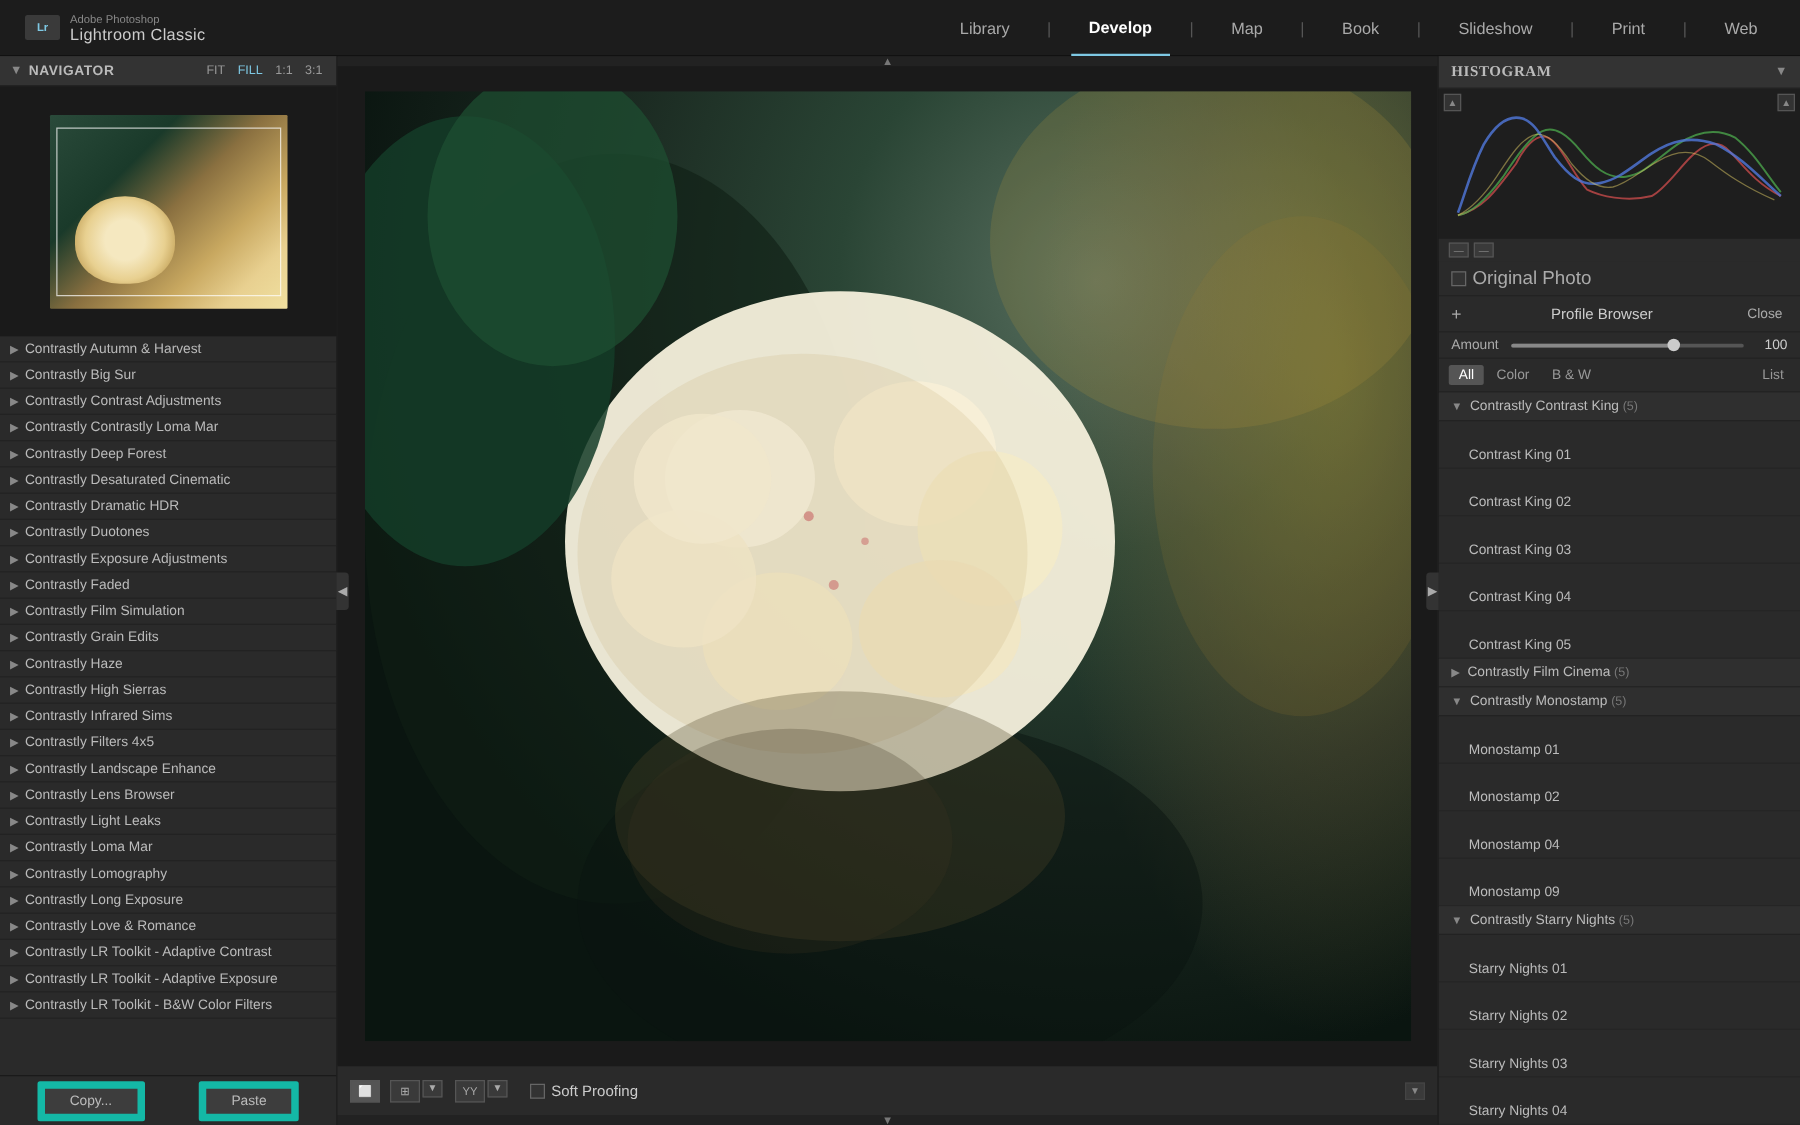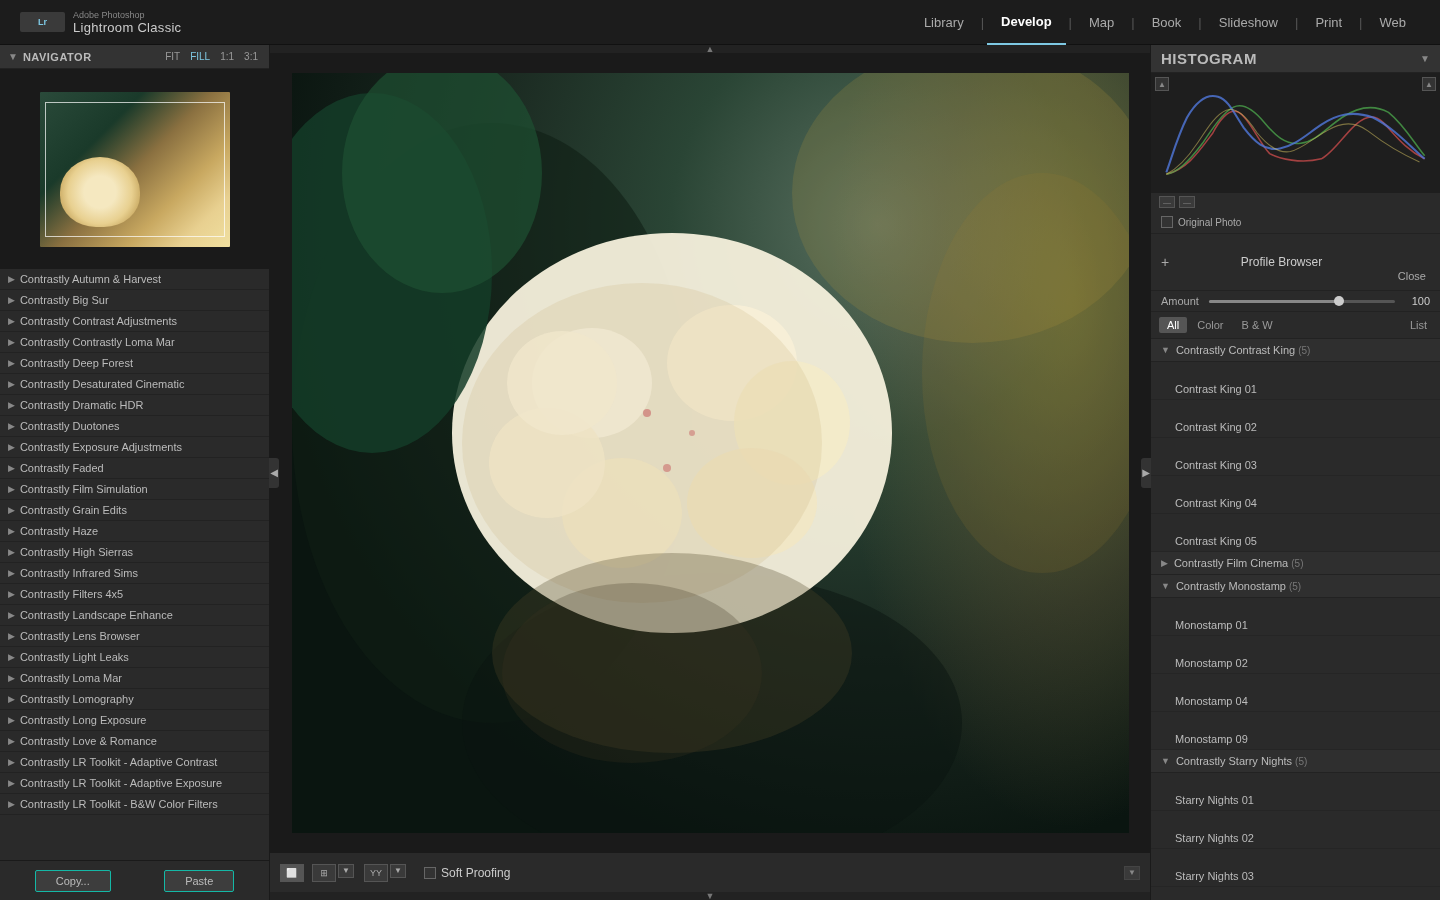--- a/index.html
+++ b/index.html
@@ -22,21 +22,21 @@
       justify-content: space-between;
       padding: 0 20px;
       border-bottom: 1px solid #111;
     }
     #logo-area {
       display: flex;
       align-items: center;
       gap: 8px;
     }
     #lr-icon {
-      width: 45px;
+      width: 28px;
       height: 20px;
       background: #3a3a3a;
       border-radius: 2px;
       display: flex;
       align-items: center;
       justify-content: center;
       font-size: 9px;
       color: #7ec8e3;
       font-weight: bold;
     }
@@ -50,21 +50,21 @@
     }
     #lr-classic {
       font-size: 13px;
       color: #ccc;
       font-weight: 300;
       letter-spacing: 0.3px;
     }
     #top-nav {
       display: flex;
       align-items: center;
-      gap: 3px;
+      gap: 16px;
     }
     .nav-item {
       padding: 0 14px;
       color: #aaa;
       font-size: 13px;
       cursor: pointer;
       height: 45px;
       display: flex;
       align-items: center;
     }
@@ -199,21 +199,21 @@
       height: 40px;
       background: #2a2a2a;
       border-top: 1px solid #1a1a1a;
       display: flex;
       align-items: center;
       justify-content: space-around;
       padding: 0 8px;
     }
     .bottom-btn {
       background: #3d3d3d;
-      border: 1px solid #14b8a6;
+      border: 6px solid #14b8a6;
       color: #bbb;
       padding: 4px 20px;
       font-size: 11px;
       border-radius: 2px;
       cursor: pointer;
     }
 
     
     #left-edge-arrow {
       position: absolute;
@@ -331,25 +331,26 @@
     
     #histogram-header {
       display: flex;
       align-items: center;
       justify-content: space-between;
       padding: 5px 10px;
       background: #333;
       border-bottom: 1px solid #222;
     }
     #histogram-title {
-      font-size: 15px;
+      font-size: 12px;
       font-weight: bold;
       color: #bbb;
       text-transform: uppercase;
       letter-spacing: 0.5px;
+      font-family: Liberation Serif, serif;
     }
     #histogram-area {
       height: 120px;
       background: #1e1e1e;
       padding: 5px;
       position: relative;
       overflow: hidden;
     }
     #histogram-controls {
       display: flex;
@@ -383,21 +384,21 @@
       padding: 5px 10px;
       border-bottom: 1px solid #222;
     }
     .orig-checkbox {
       width: 12px;
       height: 12px;
       border: 1px solid #666;
       background: #333;
     }
     #orig-photo-label {
-      font-size: 10px;
+      font-size: 15px;
       color: #aaa;
     }
 
     
     #profile-header {
       display: flex;
       align-items: center;
       justify-content: space-between;
       padding: 6px 10px;
       border-bottom: 1px solid #222;
@@ -410,21 +411,20 @@
     #profile-browser-title {
       font-size: 12px;
       color: #ccc;
       font-weight: 500;
     }
     #profile-close-btn {
       font-size: 11px;
       color: #aaa;
       cursor: pointer;
       padding: 2px 4px;
-      margin-top: 28px;
     }
 
     
     #amount-row {
       display: flex;
       align-items: center;
       justify-content: space-between;
       padding: 4px 10px;
       border-bottom: 1px solid #222;
     }

